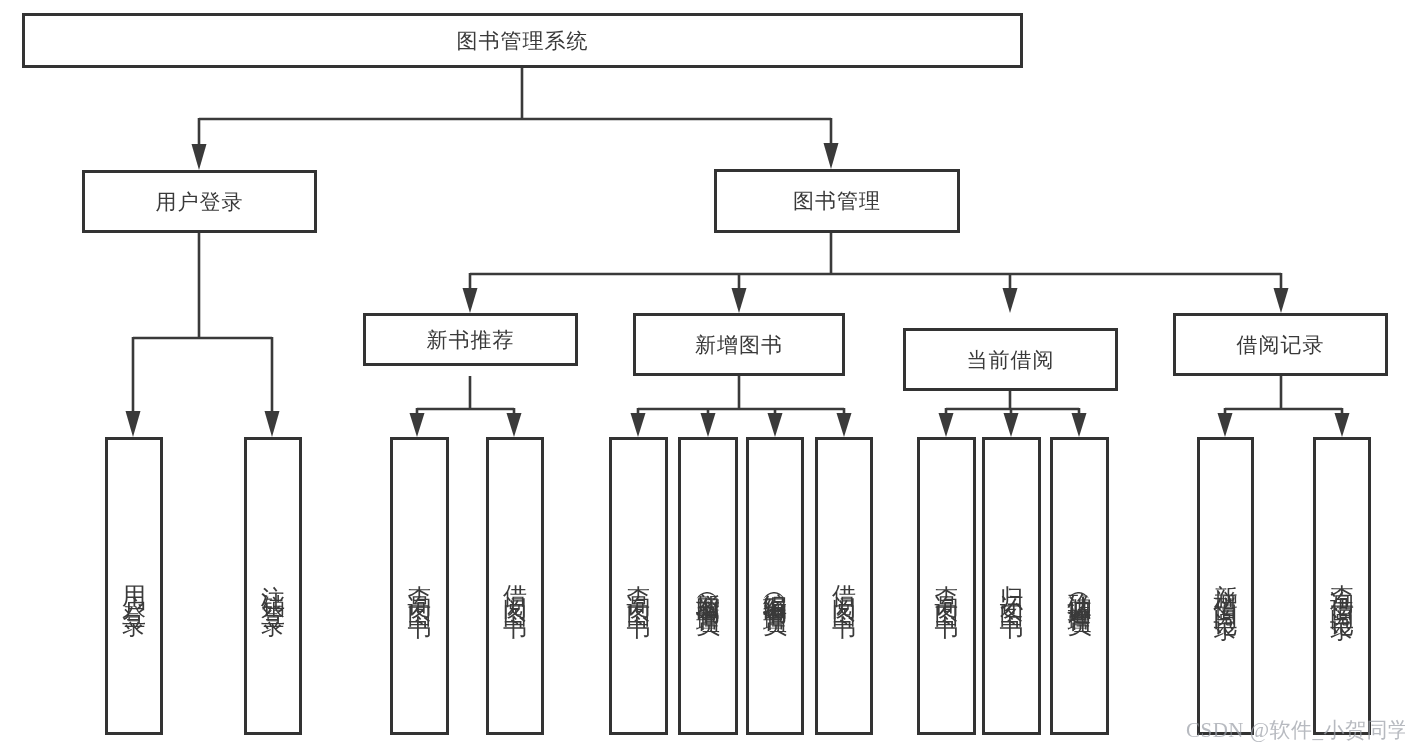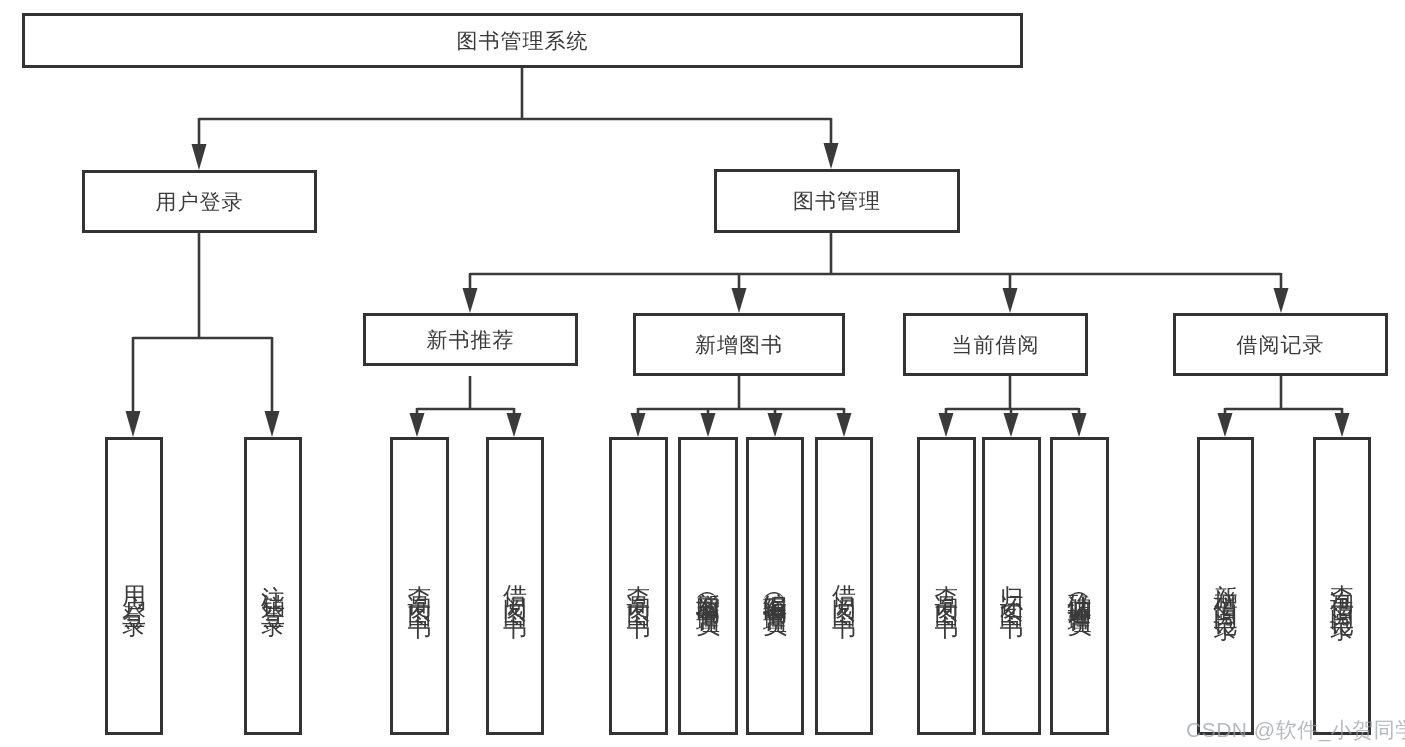--- a/index.html
+++ b/index.html
@@ -2,21 +2,21 @@
 <html><head>
 <meta charset="utf-8">
 <style>
   html, body { margin: 0; padding: 0; background: #ffffff; }
   #stage {
     position: relative;
     width: 1405px;
     height: 747px;
     background: #ffffff;
     overflow: hidden;
-    font-family: Liberation Sans, sans-serif;
+    font-family: Liberation Serif, serif;
     color: #3a3a3a;
   }
   #connectors {
     position: absolute;
     left: 0; top: 0;
     width: 1405px; height: 747px;
   }
   .box {
     position: absolute;
     box-sizing: border-box;
@@ -109,21 +109,21 @@
   <div class="box hbox" style="left:714px; top:169px; width:246px; height:64px;">
     <span>图书管理</span>
   </div>
 
   <div class="box hbox" style="left:363px; top:313px; width:215px; height:53px;">
     <span>新书推荐</span>
   </div>
   <div class="box hbox" style="left:633px; top:313px; width:212px; height:63px;">
     <span>新增图书</span>
   </div>
-  <div class="box hbox" style="left:903px; top:313px; width:185px; height:63px;">
+  <div class="box hbox" style="left:903px; top:328px; width:215px; height:63px;">
     <span>当前借阅</span>
   </div>
   <div class="box hbox" style="left:1173px; top:313px; width:215px; height:63px;">
     <span>借阅记录</span>
   </div>
 
   <div class="box vbox" style="left:105px; top:437px; width:58px; height:298px;">
     <span class="sp-wide">用户登录</span>
   </div>
   <div class="box vbox" style="left:244px; top:437px; width:58px; height:298px;">

